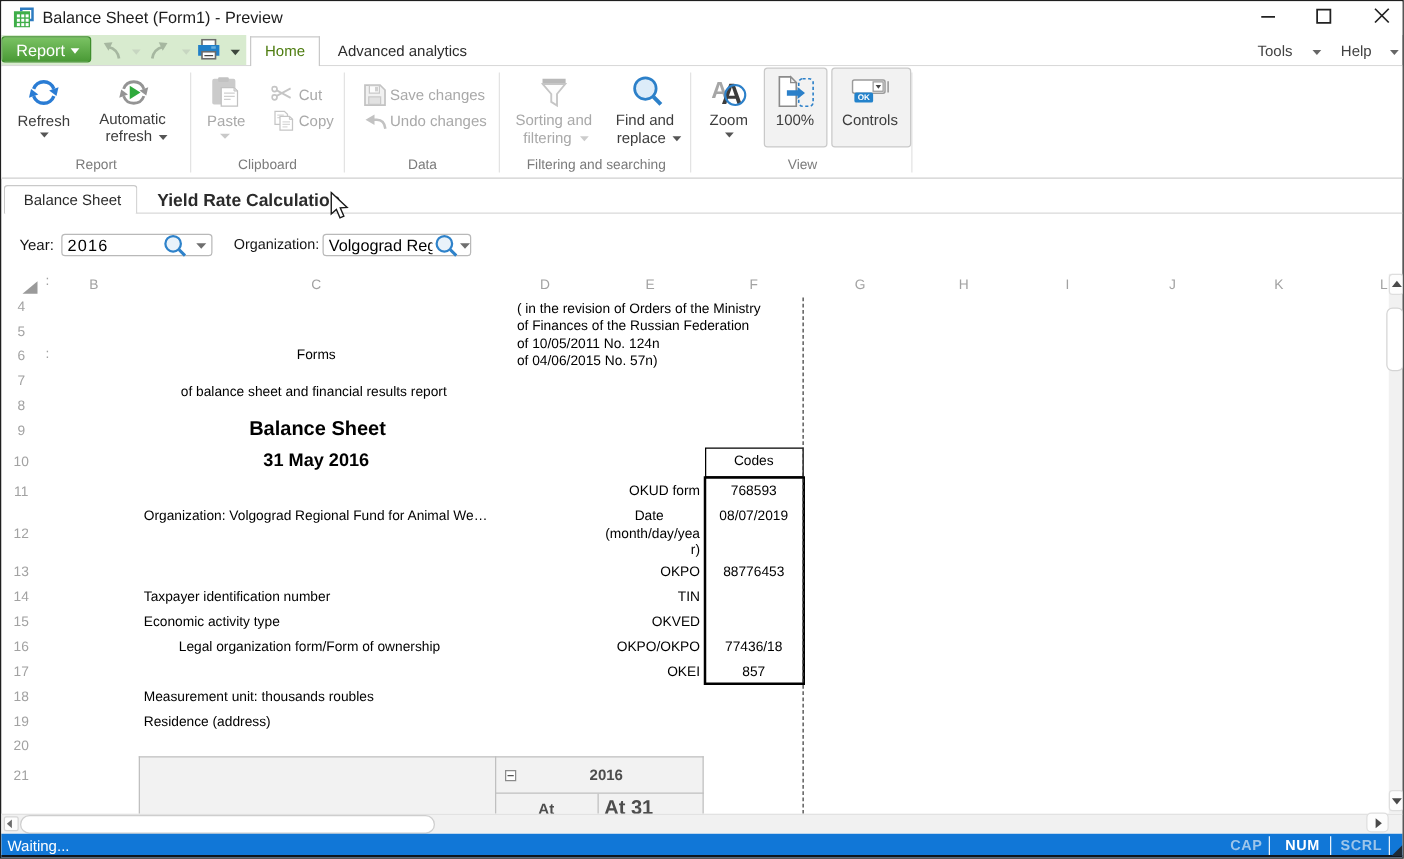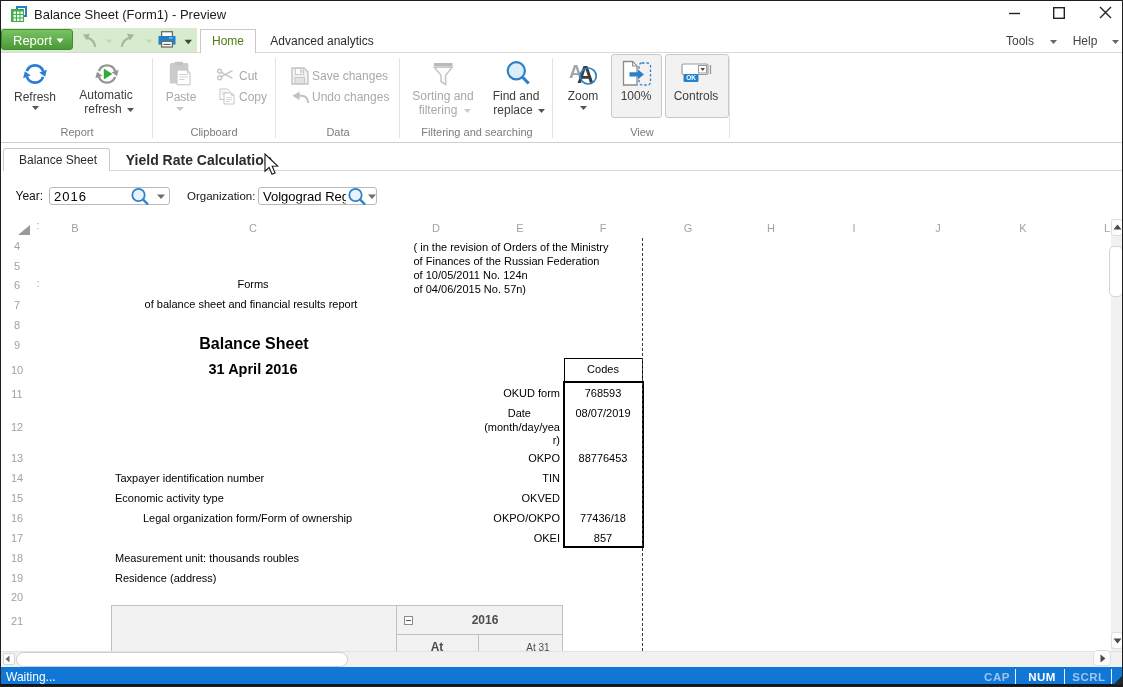--- a/index.html
+++ b/index.html
@@ -272,60 +272,61 @@
   <div class="abs ct hdr" style="left:16px;top:497px;">15</div>
   <div class="abs ct hdr" style="left:16px;top:517px;">16</div>
   <div class="abs ct hdr" style="left:16px;top:537px;">17</div>
   <div class="abs ct hdr" style="left:16px;top:557px;">18</div>
   <div class="abs ct hdr" style="left:16px;top:577px;">19</div>
   <div class="abs ct hdr" style="left:16px;top:596px;">20</div>
   <div class="abs ct hdr" style="left:16px;top:620px;">21</div>
 
   <div class="abs sheet-txt" style="left:412.5px;top:239px;line-height:14px;">( in the revision of Orders of the Ministry<br>of Finances of the Russian Federation<br>of 10/05/2011 No. 124n<br>of 04/06/2015 No. 57n)</div>
   <div class="abs ct sheet-txt" style="left:252px;top:283px;">Forms</div>
-  <div class="abs ct sheet-txt" style="left:250px;top:303px;">of balance sheet and financial results report</div>
+  <div class="abs ct sheet-txt" style="left:250px;top:313px;">of balance sheet and financial results report</div>
   <div class="abs ct" style="left:253px;top:343px;font-size:16px;font-weight:bold;color:#000;">Balance Sheet</div>
-  <div class="abs ct" style="left:252px;top:368px;font-size:14.5px;font-weight:bold;color:#000;">31 April 2016</div>
+  <div class="abs ct" style="left:252px;top:368px;font-size:14.5px;font-weight:bold;color:#000;">31 May 2016</div>
 
   <div class="abs" style="left:563px;top:357px;width:79px;height:24px;border:1px solid #000;box-sizing:border-box;"></div>
   <div class="abs ct sheet-txt" style="left:602px;top:368px;">Codes</div>
   <div class="abs" style="left:562px;top:380px;width:81px;height:167px;border:2px solid #000;box-sizing:border-box;"></div>
   <div class="abs ct sheet-txt" style="left:602px;top:392px;">768593</div>
   <div class="abs ct sheet-txt" style="left:602px;top:412px;">08/07/2019</div>
   <div class="abs ct sheet-txt" style="left:602px;top:457px;">88776453</div>
   <div class="abs ct sheet-txt" style="left:602px;top:517px;">77436/18</div>
   <div class="abs ct sheet-txt" style="left:602px;top:537px;">857</div>
 
   <div class="abs rt sheet-txt" style="left:559px;top:392px;">OKUD form</div>
   <div class="abs rt sheet-txt" style="left:530px;top:412px;">Date</div>
   <div class="abs rt sheet-txt" style="left:559px;top:425.5px;">(month/day/yea</div>
   <div class="abs rt sheet-txt" style="left:559px;top:439px;">r)</div>
   <div class="abs rt sheet-txt" style="left:559px;top:457px;">OKPO</div>
   <div class="abs rt sheet-txt" style="left:559px;top:477px;">TIN</div>
   <div class="abs rt sheet-txt" style="left:559px;top:497px;">OKVED</div>
   <div class="abs rt sheet-txt" style="left:559px;top:517px;">OKPO/OKPO</div>
   <div class="abs rt sheet-txt" style="left:559px;top:537px;">OKEI</div>
 
+  <div class="abs cy sheet-txt" style="left:114px;top:412px;">Organization: Volgograd Regional Fund for Animal We…</div>
   <div class="abs cy sheet-txt" style="left:114px;top:477px;">Taxpayer identification number</div>
   <div class="abs cy sheet-txt" style="left:114px;top:497px;">Economic activity type</div>
   <div class="abs cy sheet-txt" style="left:114px;top:517px;padding-left:28px;">Legal organization form/Form of ownership</div>
   <div class="abs cy sheet-txt" style="left:114px;top:557px;">Measurement unit: thousands roubles</div>
   <div class="abs cy sheet-txt" style="left:114px;top:577px;">Residence (address)</div>
 
   <div class="abs" style="left:641px;top:237px;width:0;height:413px;border-left:1px dashed #3c3c3c;"></div>
 
   <div class="abs" style="left:110px;top:604px;width:452px;height:46px;background:#f2f2f2;border:1px solid #c0c0c0;border-bottom:none;box-sizing:border-box;"></div>
   <div class="abs" style="left:395px;top:604px;width:1px;height:46px;background:#c0c0c0;"></div>
   <div class="abs" style="left:395px;top:633px;width:167px;height:1px;background:#c0c0c0;"></div>
   <div class="abs" style="left:477px;top:634px;width:1px;height:16px;background:#c0c0c0;"></div>
   <div class="abs" style="left:403px;top:615px;width:9px;height:9px;background:#fff;border:1px solid #8b8b8b;box-sizing:border-box;"></div>
   <div class="abs" style="left:405px;top:619px;width:5px;height:1px;background:#555;"></div>
   <div class="abs ct" style="left:484px;top:619px;font-size:12px;font-weight:bold;color:#4d4d4d;">2016</div>
   <div class="abs ct" style="left:436px;top:646px;font-size:12px;font-weight:bold;color:#4d4d4d;">At</div>
-  <div class="abs ct" style="left:537px;top:646px;font-size:10px;font-weight:normal;color:#4d4d4d;">At 31</div>
+  <div class="abs ct" style="left:502px;top:646px;font-size:16px;font-weight:bold;color:#4d4d4d;">At 31</div>
 
   <div class="abs" style="left:0;top:650px;width:1121px;height:16px;background:#f1f1f1;border-top:1px solid #e2e2e2;box-sizing:border-box;"></div>
   <div class="abs" style="left:2px;top:651.5px;width:12px;height:12px;background:#fdfdfd;border:1px solid #d5d5d5;border-radius:2px;box-sizing:border-box;"></div>
   <svg class="abs" style="left:3px;top:654px;" width="8" height="8">
       <path d="M5.5 0.5 L5.5 7.5 L1.5 4 Z" fill="#6b6b6b"></path>
     </svg>
   <div class="abs" style="left:15px;top:650.5px;width:332px;height:15px;background:#fff;border:1px solid #cecece;border-radius:8px;box-sizing:border-box;"></div>
   <div class="abs" style="left:1092px;top:649px;width:18px;height:16px;background:#fdfdfd;border:1px solid #dedede;border-radius:4px;box-sizing:border-box;"></div>
   <svg class="abs" style="left:1098px;top:653px;" width="8" height="9">
       <path d="M1.5 0.5 L1.5 8.5 L6.5 4.5 Z" fill="#4a4a4a"></path>

